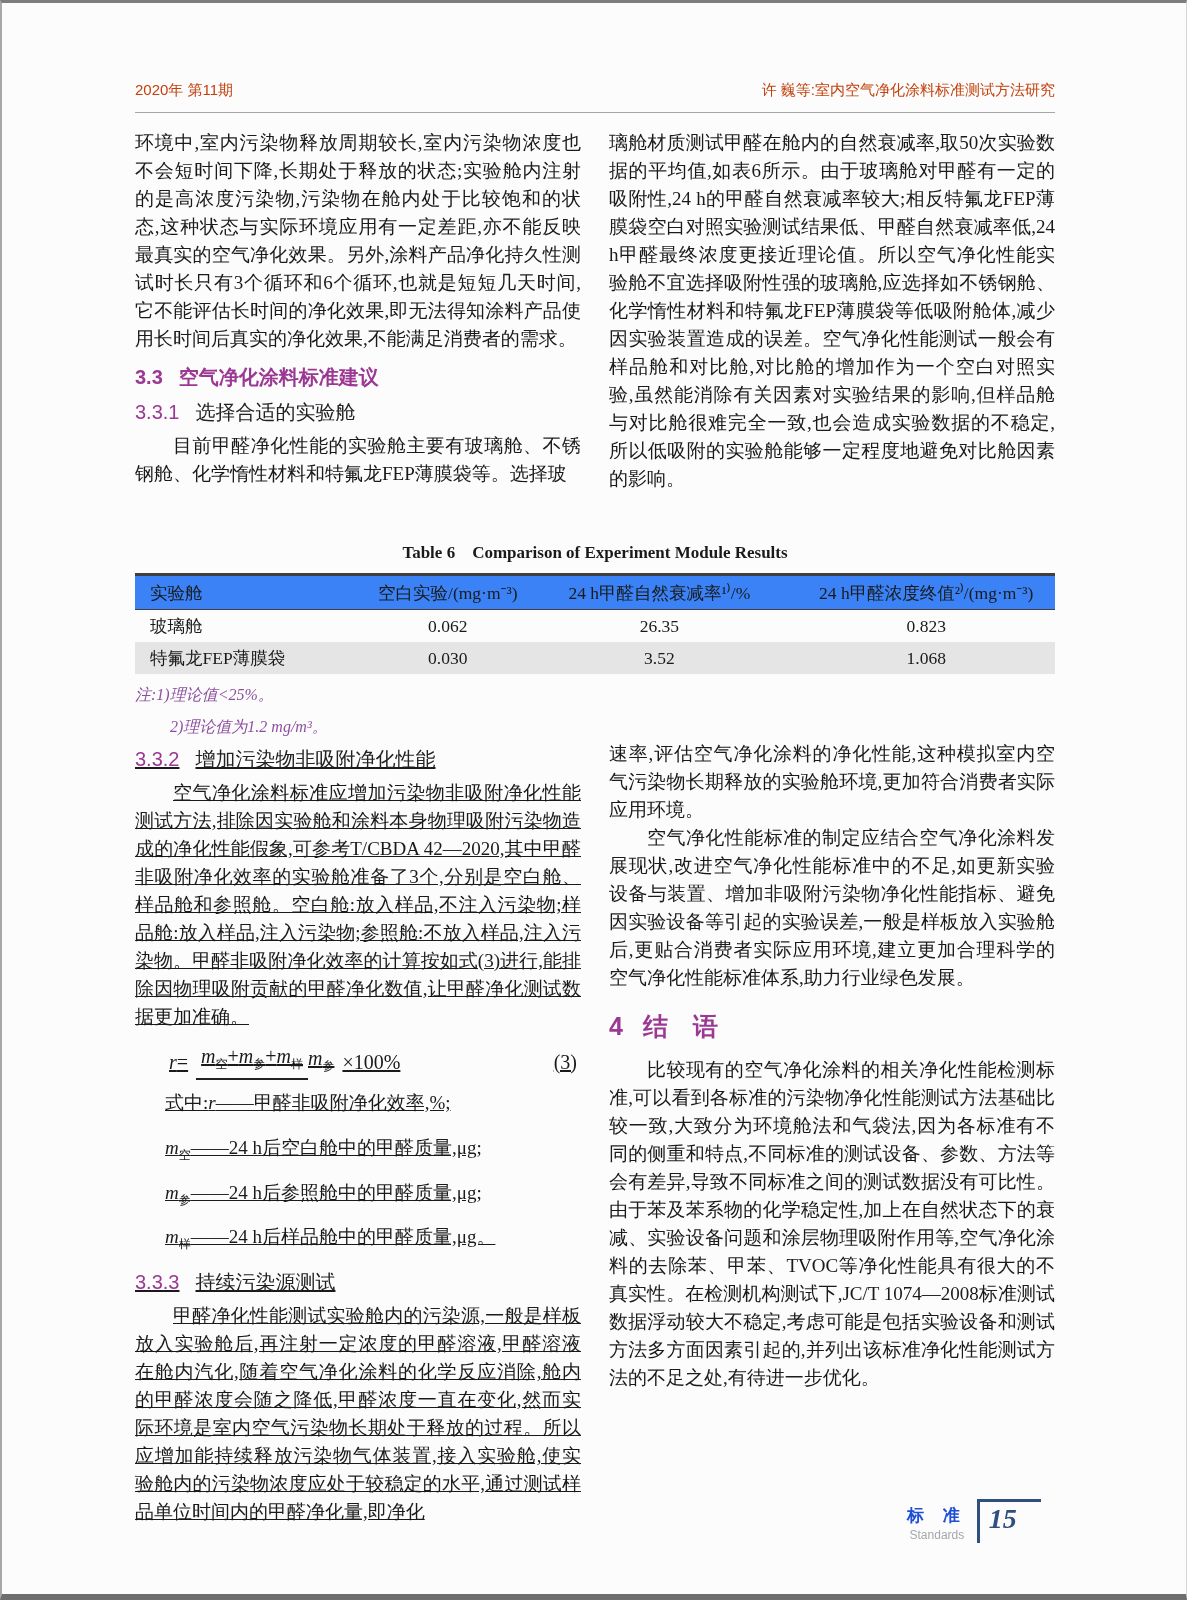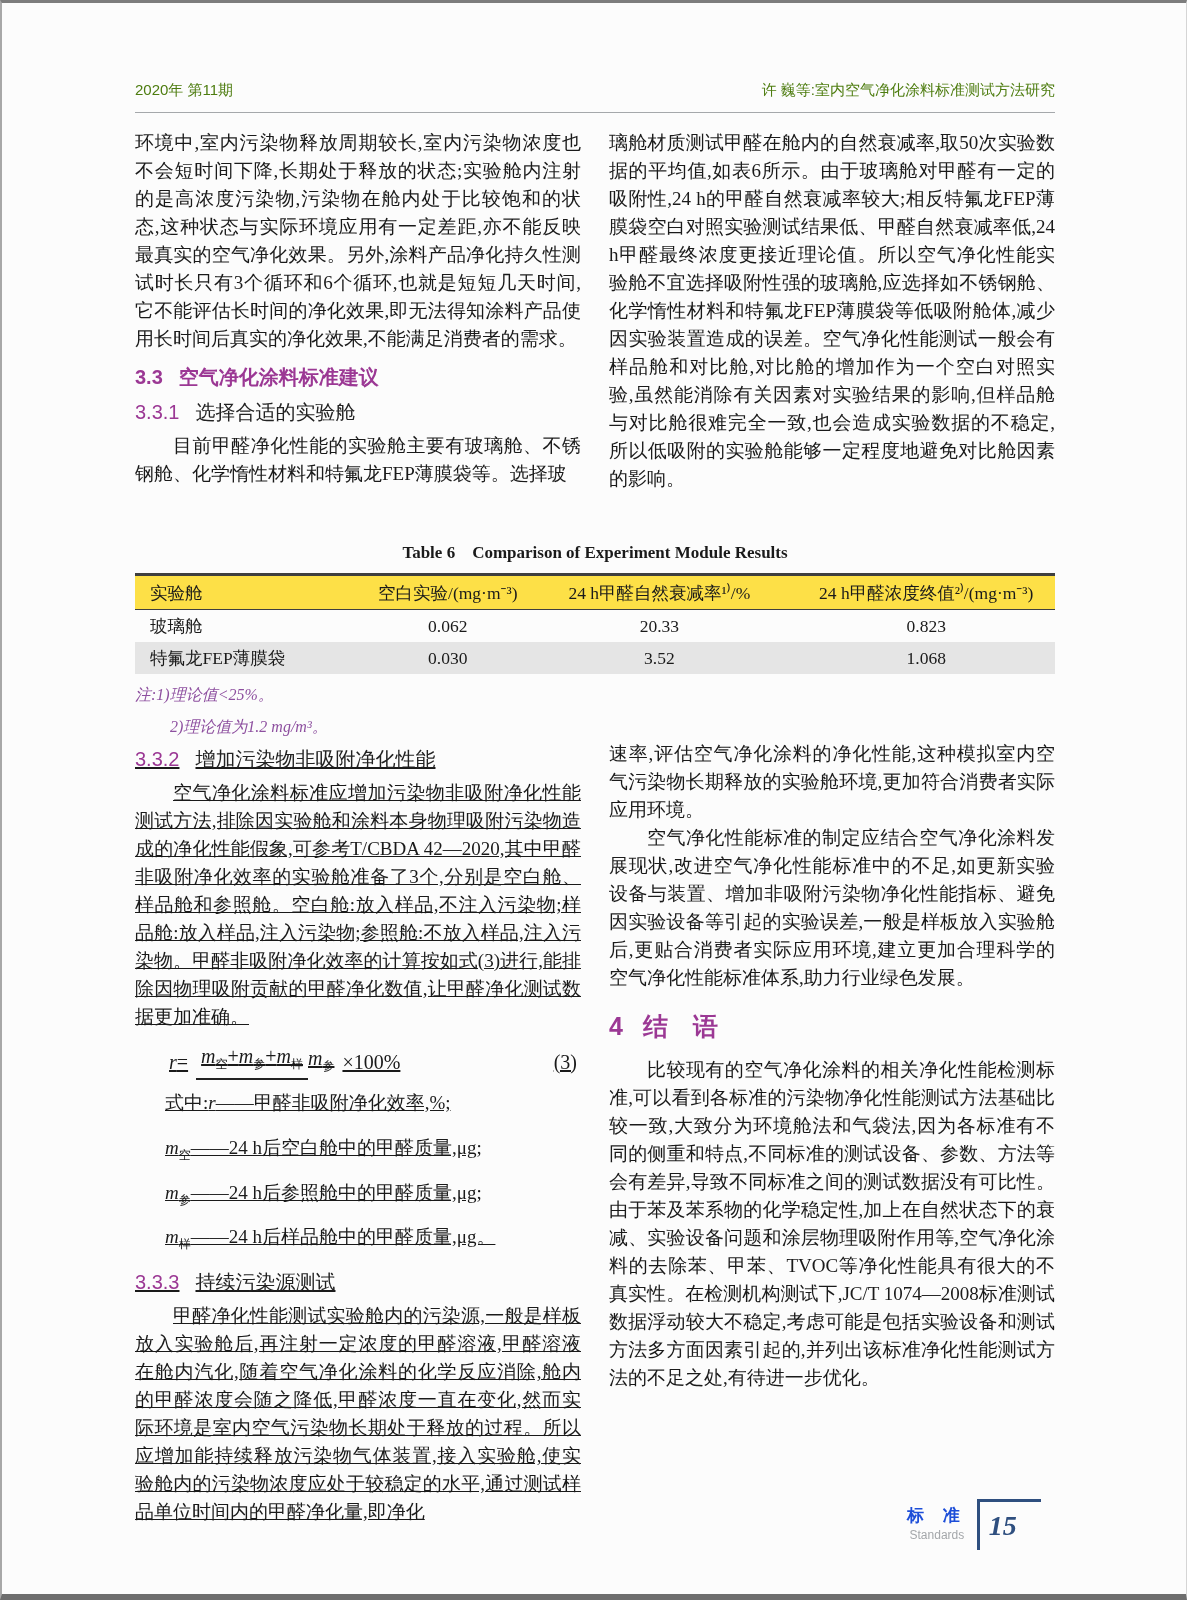--- a/index.html
+++ b/index.html
@@ -3,21 +3,21 @@
 <meta charset="utf-8">
 <style>
   html,body{margin:0;padding:0;background:#e9e9e9;}
   .page{position:relative;width:1187px;height:1600px;background:#fcfcfc;margin:0 auto;
         box-sizing:border-box;border-top:3px solid #7d7d7d;border-bottom:6px solid #6e6e6e;
         border-left:2px solid #a8a8a8;border-right:1px solid #d5d5d5;
         font-family:"Liberation Serif",serif;color:#1a1a1a;overflow:hidden;}
   
   .page-header{position:absolute;top:78px;left:133px;width:920px;display:flex;
         justify-content:space-between;font-family:"Liberation Sans",sans-serif;
-        font-size:15px;color:#4d7c0f;}
+        font-size:15px;color:#c2410c;}
   .header-rule{position:absolute;top:109px;left:133px;width:920px;border-top:1.5px solid #a5a8ab;}
   
   .blk{position:absolute;width:446px;font-size:19px;line-height:28px;text-align:justify;}
   .blk-lt{left:133px;top:126px;}
   .blk-rt{left:607px;top:126px;}
   .blk-lb{left:133px;top:737px;text-decoration:underline;}
   .blk-rb{left:607px;top:737px;}
   .para{margin:0;}
   .indent{text-indent:2em;}
   
@@ -31,21 +31,21 @@
         color:#9b3894;margin:16px 0 12px;line-height:36px;}
   .h-four .num{margin-right:20px;}
   
   .table-sec{position:absolute;left:133px;top:538px;width:920px;}
   .tbl-title-cn{font-family:"Liberation Sans",sans-serif;font-weight:bold;font-size:18px;
         text-align:center;margin:0 0 4px;}
   .tbl-title-en{font-family:"Liberation Serif",serif;font-weight:bold;font-size:17px;
         text-align:center;margin:0 0 9px;}
   table.tbl{width:100%;border-collapse:collapse;font-size:17.5px;
         border-top:3px solid #3f3f3f;}
-  table.tbl thead tr{background:#fde047;border-bottom:1.5px solid #3f3f3f;}
+  table.tbl thead tr{background:#3b82f6;border-bottom:1.5px solid #3f3f3f;}
   table.tbl tbody tr.alt{background:#e5e5e5;}
   table.tbl th{font-weight:normal;padding:4px 0;text-align:center;white-space:nowrap;}
   table.tbl td{padding:4px 0;text-align:center;}
   table.tbl th:first-child,table.tbl td:first-child{text-align:left;padding-left:15px;width:26%;}
   table.tbl th:nth-child(2),table.tbl td:nth-child(2){width:16%;}
   table.tbl th:nth-child(3),table.tbl td:nth-child(3){width:30%;}
   table.tbl th:nth-child(4),table.tbl td:nth-child(4){width:28%;}
   .note{color:#8d4f9f;font-style:italic;font-size:16px;line-height:23px;margin-top:9px;}
   .note-2{padding-left:35px;}
   
@@ -57,21 +57,21 @@
   sub{font-size:12px;font-style:normal;}
   .f-eqno{margin-left:auto;margin-right:4px;}
   .def-line{font-size:19px;line-height:37px;margin-left:30px;text-align:left;}
   
   .footer{position:absolute;left:905px;top:1496px;display:flex;align-items:flex-start;}
   .footer-label{text-align:center;margin-right:10px;padding-top:5px;
         font-family:"Liberation Sans",sans-serif;}
   .footer-cn{font-size:17px;font-weight:bold;color:#1d4ed8;letter-spacing:7px;}
   .footer-en{font-size:12px;color:#a4a7aa;margin-top:1px;}
   .footer-page{border-top:3.5px solid #2f4f7f;border-left:3.5px solid #2f4f7f;
-        padding:8px 24px 8px 9px;font-family:"Liberation Serif",serif;
+        padding:1px 24px 8px 9px;font-family:"Liberation Serif",serif;
         font-style:italic;font-weight:bold;font-size:28px;color:#2f4f7f;}
 </style>
 </head>
 <body>
 
 <div class="page">
 
   <div class="page-header">
     <span>2020年 第11期</span>
     <span>许 巍等:室内空气净化涂料标准测试方法研究</span>
@@ -101,21 +101,21 @@
           <th>实验舱</th>
           <th>空白实验/(mg·m⁻³)</th>
           <th>24 h甲醛自然衰减率¹⁾/%</th>
           <th>24 h甲醛浓度终值²⁾/(mg·m⁻³)</th>
         </tr>
       </thead>
       <tbody>
         <tr>
           <td>玻璃舱</td>
           <td>0.062</td>
-          <td>20.33</td>
+          <td>26.35</td>
           <td>0.823</td>
         </tr>
         <tr class="alt">
           <td>特氟龙FEP薄膜袋</td>
           <td>0.030</td>
           <td>3.52</td>
           <td>1.068</td>
         </tr>
       </tbody>
     </table>

